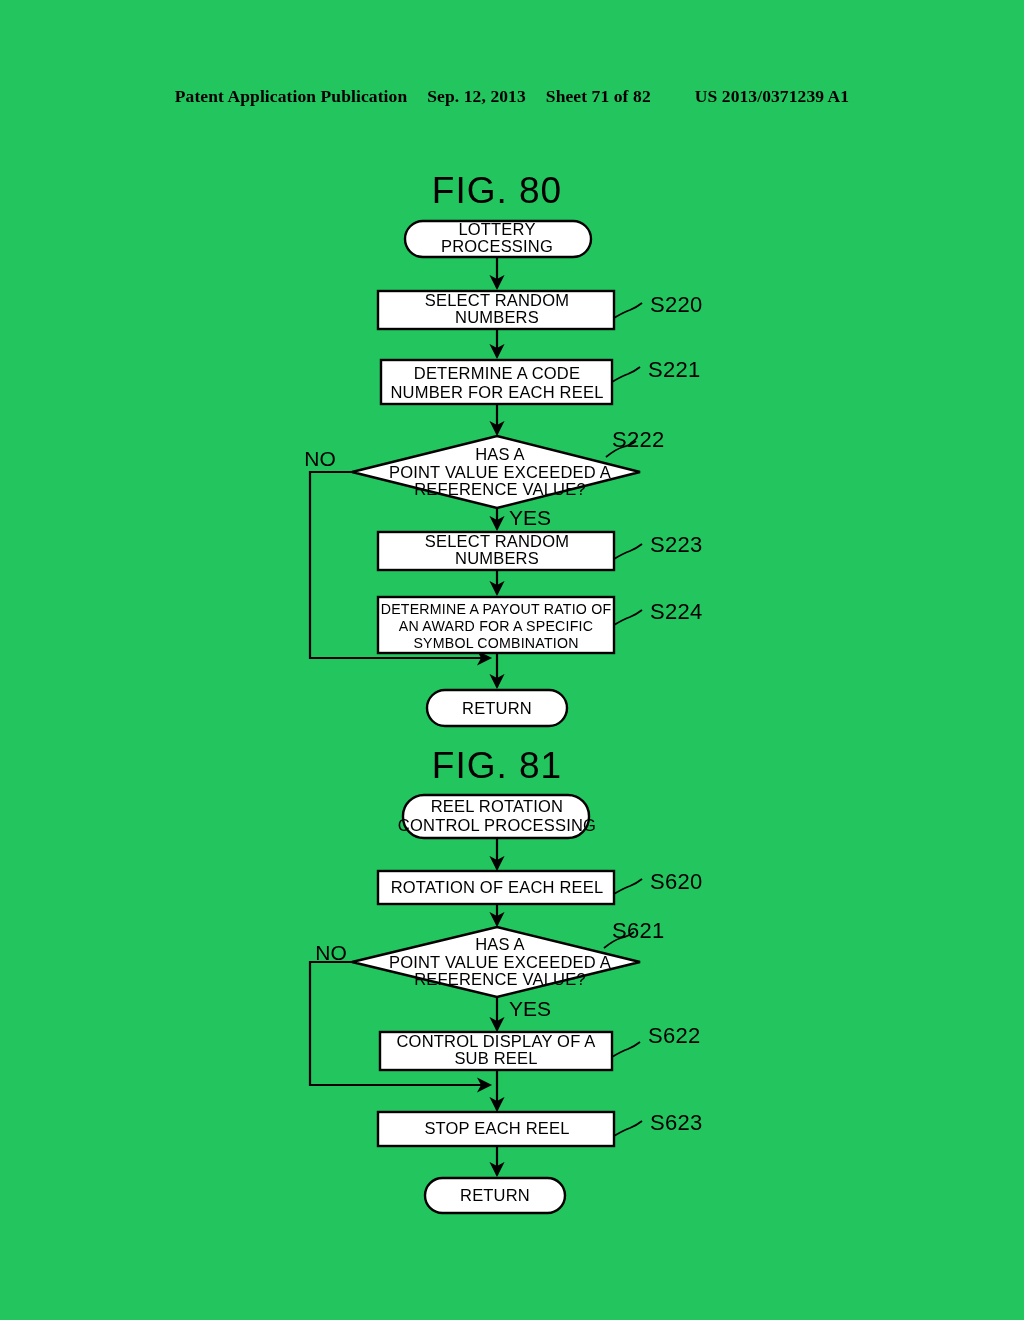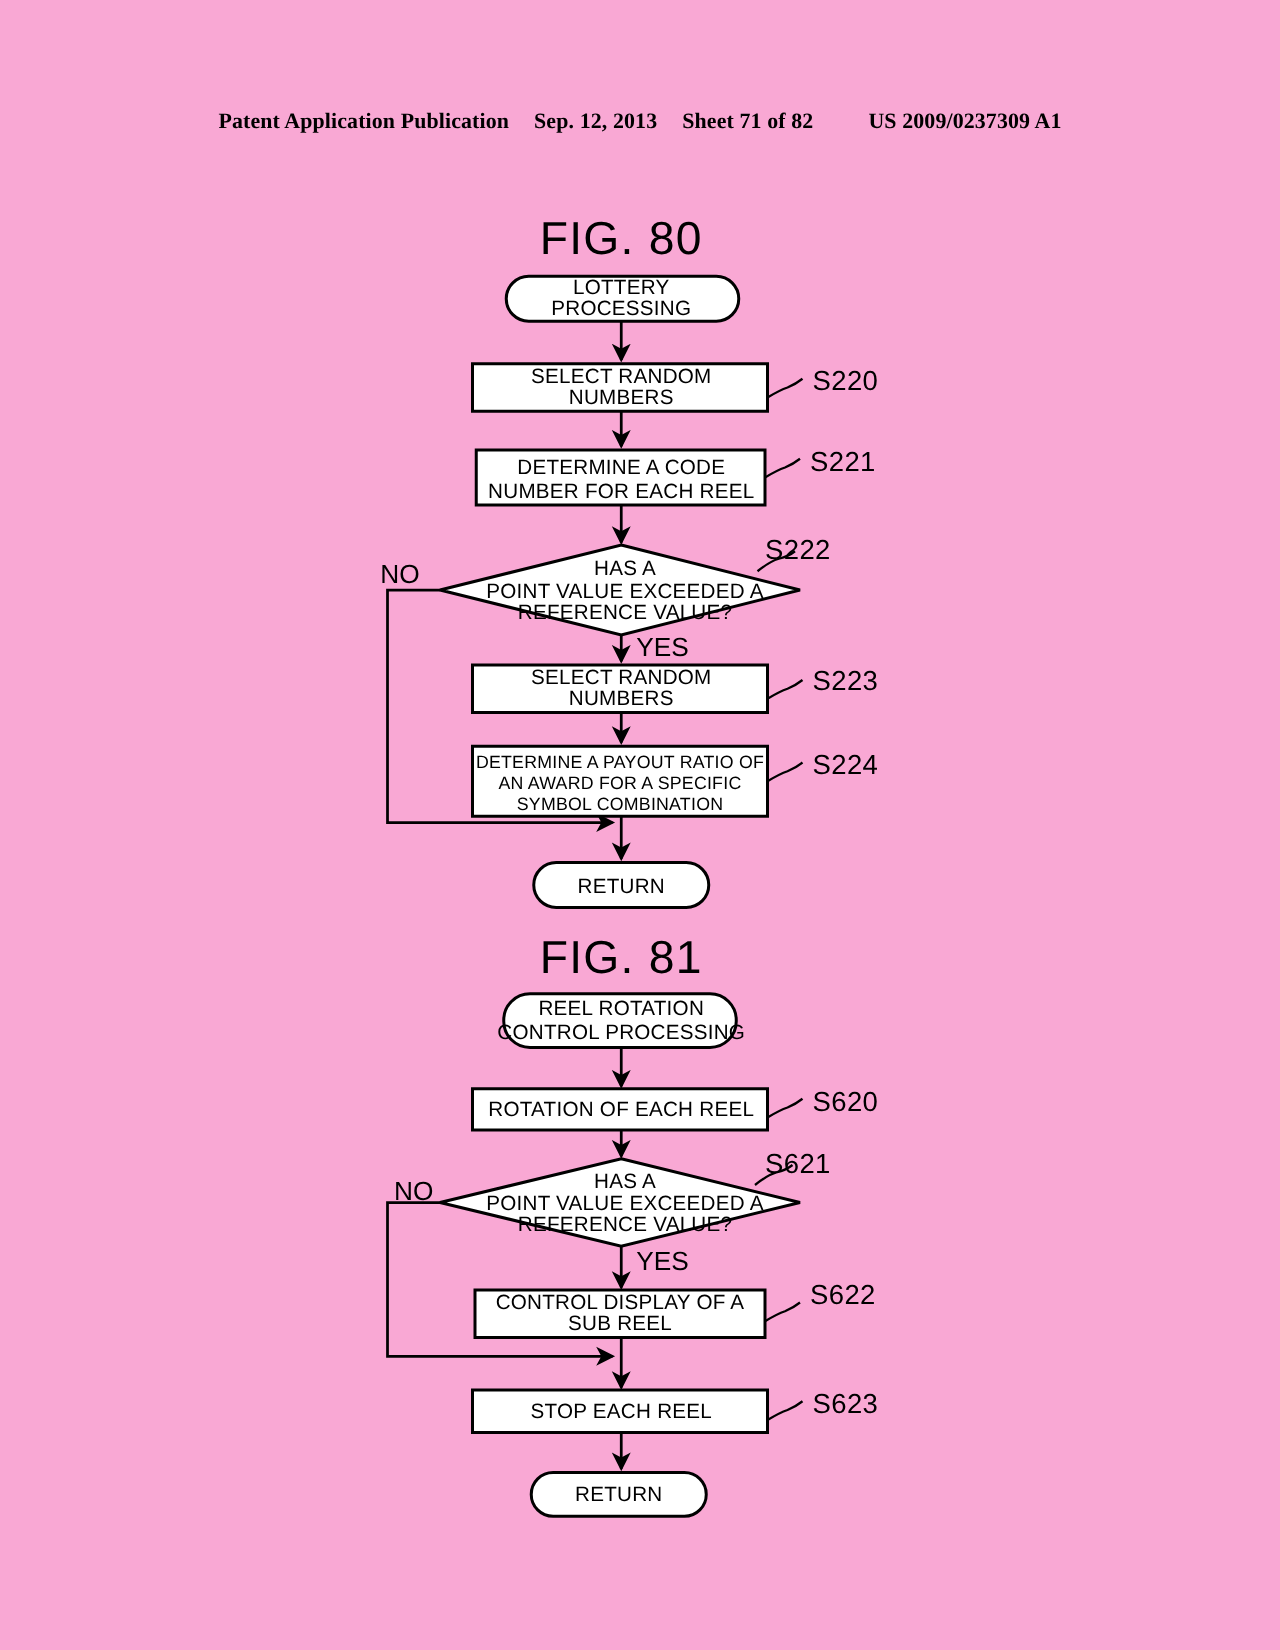--- a/index.html
+++ b/index.html
@@ -11,21 +11,21 @@
     width: 1024px;
     height: 1320px;
     position: relative;
     font-family: "Liberation Sans", sans-serif;
     color: #000000;
     overflow: hidden;
   }
   .page {
     position: absolute;
     inset: 0;
-    background: #f9a8d4;
+    background: #22c55e;
     text-align: center;
   }
   
   .pub-header {
     position: absolute;
     left: 0;
     top: 86px;
     width: 1024px;
     display: flex;
     justify-content: center;
@@ -100,21 +100,21 @@
 </style>
 </head>
 <body>
 
 <div class="page">
 
   <div class="pub-header">
     <span class="seg-title">Patent Application Publication</span>
     <span class="seg-date">Sep. 12, 2013</span>
     <span class="seg-sheet">Sheet 71 of 82</span>
-    <span class="seg-num">US 2009/0237309 A1</span>
+    <span class="seg-num">US 2013/0371239 A1</span>
   </div>
 
   <div class="figures">
     <svg class="flow" viewBox="0 0 1024 1320" xmlns="http://www.w3.org/2000/svg">
       <defs>
         <marker id="arrow" viewBox="0 0 12 12" refX="9.5" refY="6" markerWidth="7.5" markerHeight="7.5" orient="auto-start-reverse">
           <path d="M 0 0.5 L 11 6 L 0 11.5 L 3 6 Z" fill="#000"></path>
         </marker>
       </defs>
 

